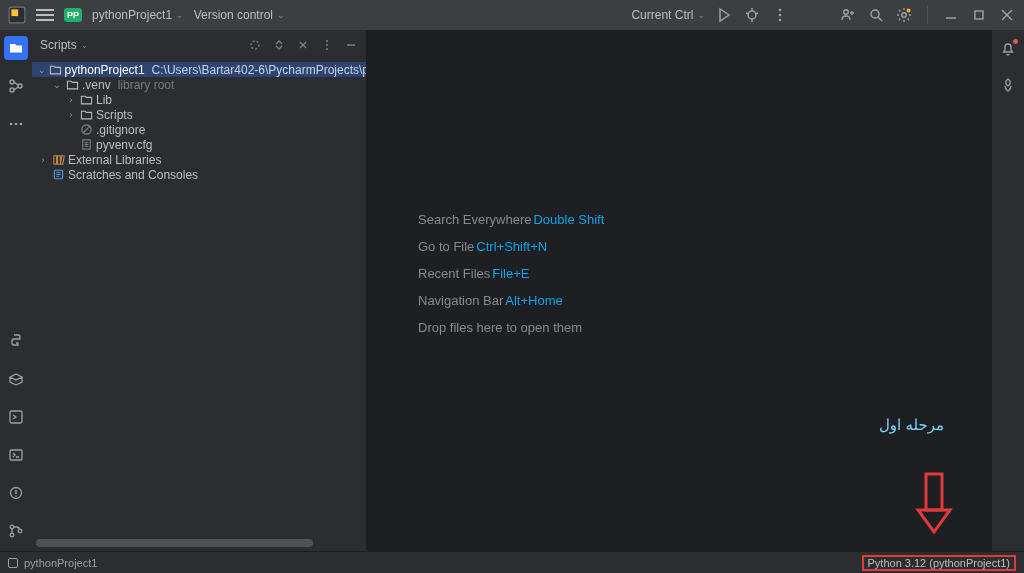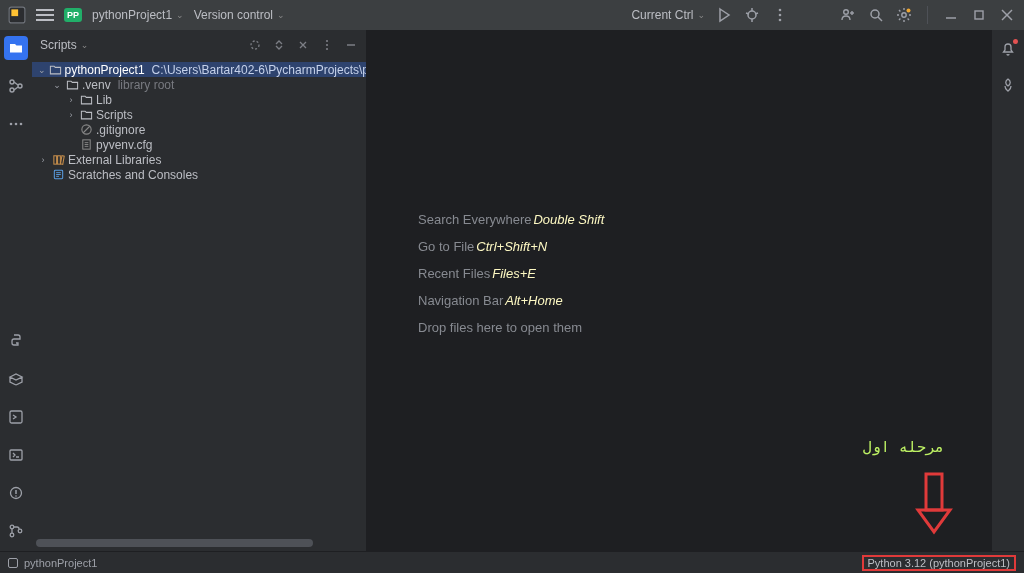--- a/index.html
+++ b/index.html
@@ -122,21 +122,21 @@
   border-left: 1px solid #1e1f22;
 }
 .welcome {
   position: absolute;
   left: 50px; top: 176px;
   color: #878a91;
   font-size: 13px;
   line-height: 27px;
 }
 .welcome .row { display: flex; gap: 2px; }
-.welcome .shortcut { color: #fef9c3; font-style: italic; }
+.welcome .shortcut { color: #0ea5e9; }
 
 .right-rail {
   width: 32px;
   background: #2b2d30;
   display: flex; flex-direction: column;
   align-items: center;
   padding-top: 8px;
   gap: 14px;
 }
 .right-rail .rr-icon {
@@ -162,25 +162,24 @@
 .sb-box {
   border: 2px solid #e03a3a;
   padding: 0 4px;
   color: #bcbec4;
 }
 .sq { width: 10px; height: 10px; border: 1.5px solid #9da0a8; border-radius: 2px; display: inline-block; }
 
 
 .anno-text {
   position: absolute;
-  right: 80px; top: 438px;
-  color: #bef264;
+  right: 80px; top: 416px;
+  color: #7dd3fc;
   font-size: 15px;
   direction: rtl;
-  font-family: Liberation Mono, monospace;
 }
 .anno-arrow {
   position: absolute;
   right: 68px; top: 470px;
 }
 .anno-arrow svg { stroke: #e03a3a; fill: none; stroke-width: 3; }
 </style>
 </head>
 <body>
 
@@ -473,21 +472,21 @@
         <div class="row">
           <span>Search Everywhere</span> 
           <span class="shortcut">Double Shift</span>
         </div>
         <div class="row">
           <span>Go to File</span> 
           <span class="shortcut">Ctrl+Shift+N</span>
         </div>
         <div class="row">
           <span>Recent Files</span> 
-          <span class="shortcut">Files+E</span>
+          <span class="shortcut">File+E</span>
         </div>
         <div class="row">
           <span>Navigation Bar</span> 
           <span class="shortcut">Alt+Home</span>
         </div>
         <div class="row">
           <span>Drop files here to open them</span>
         </div>
       </div>
   </div>

